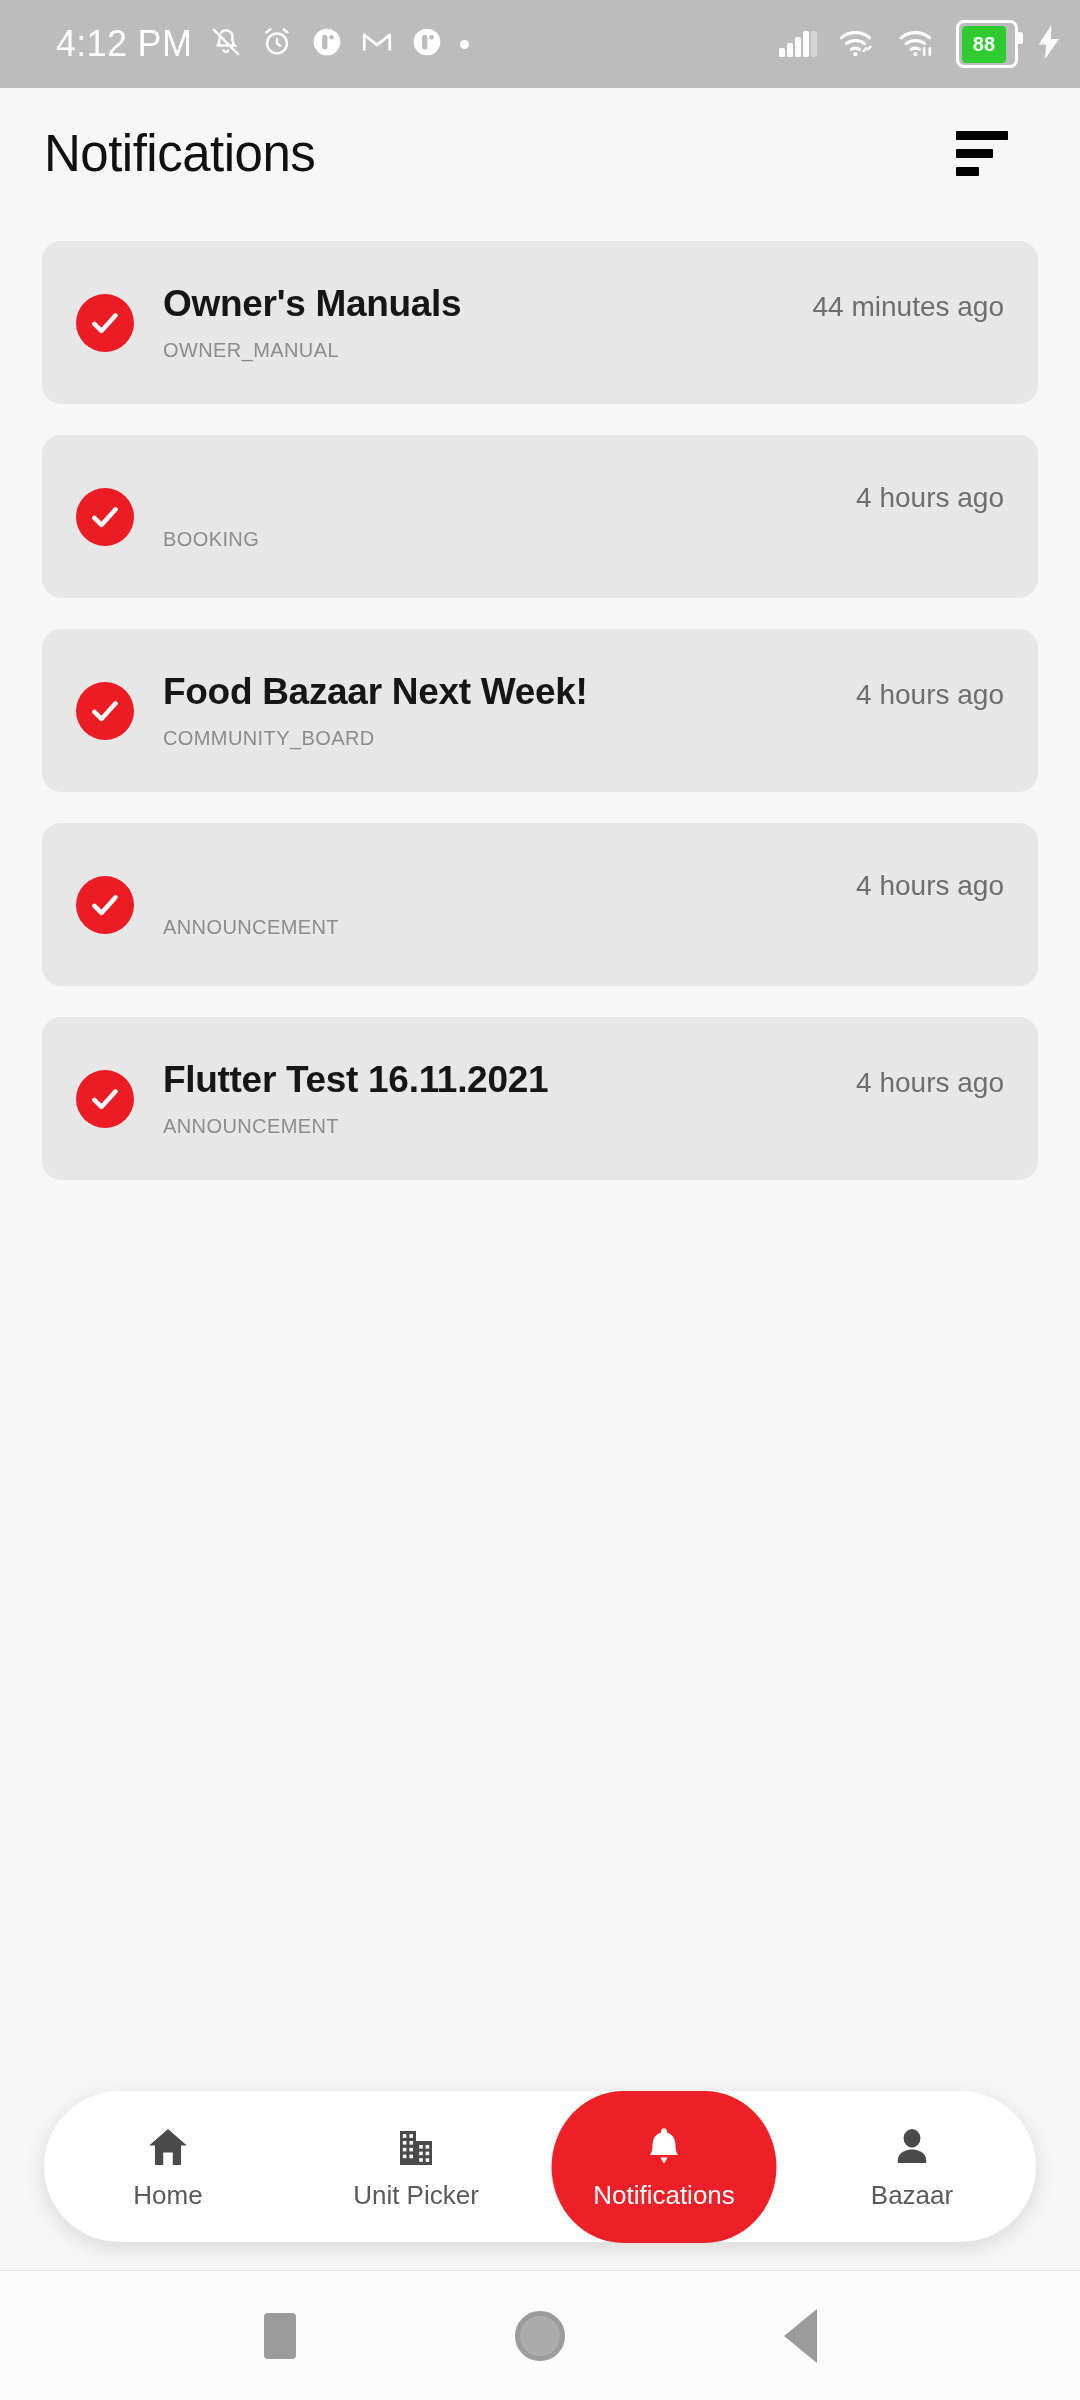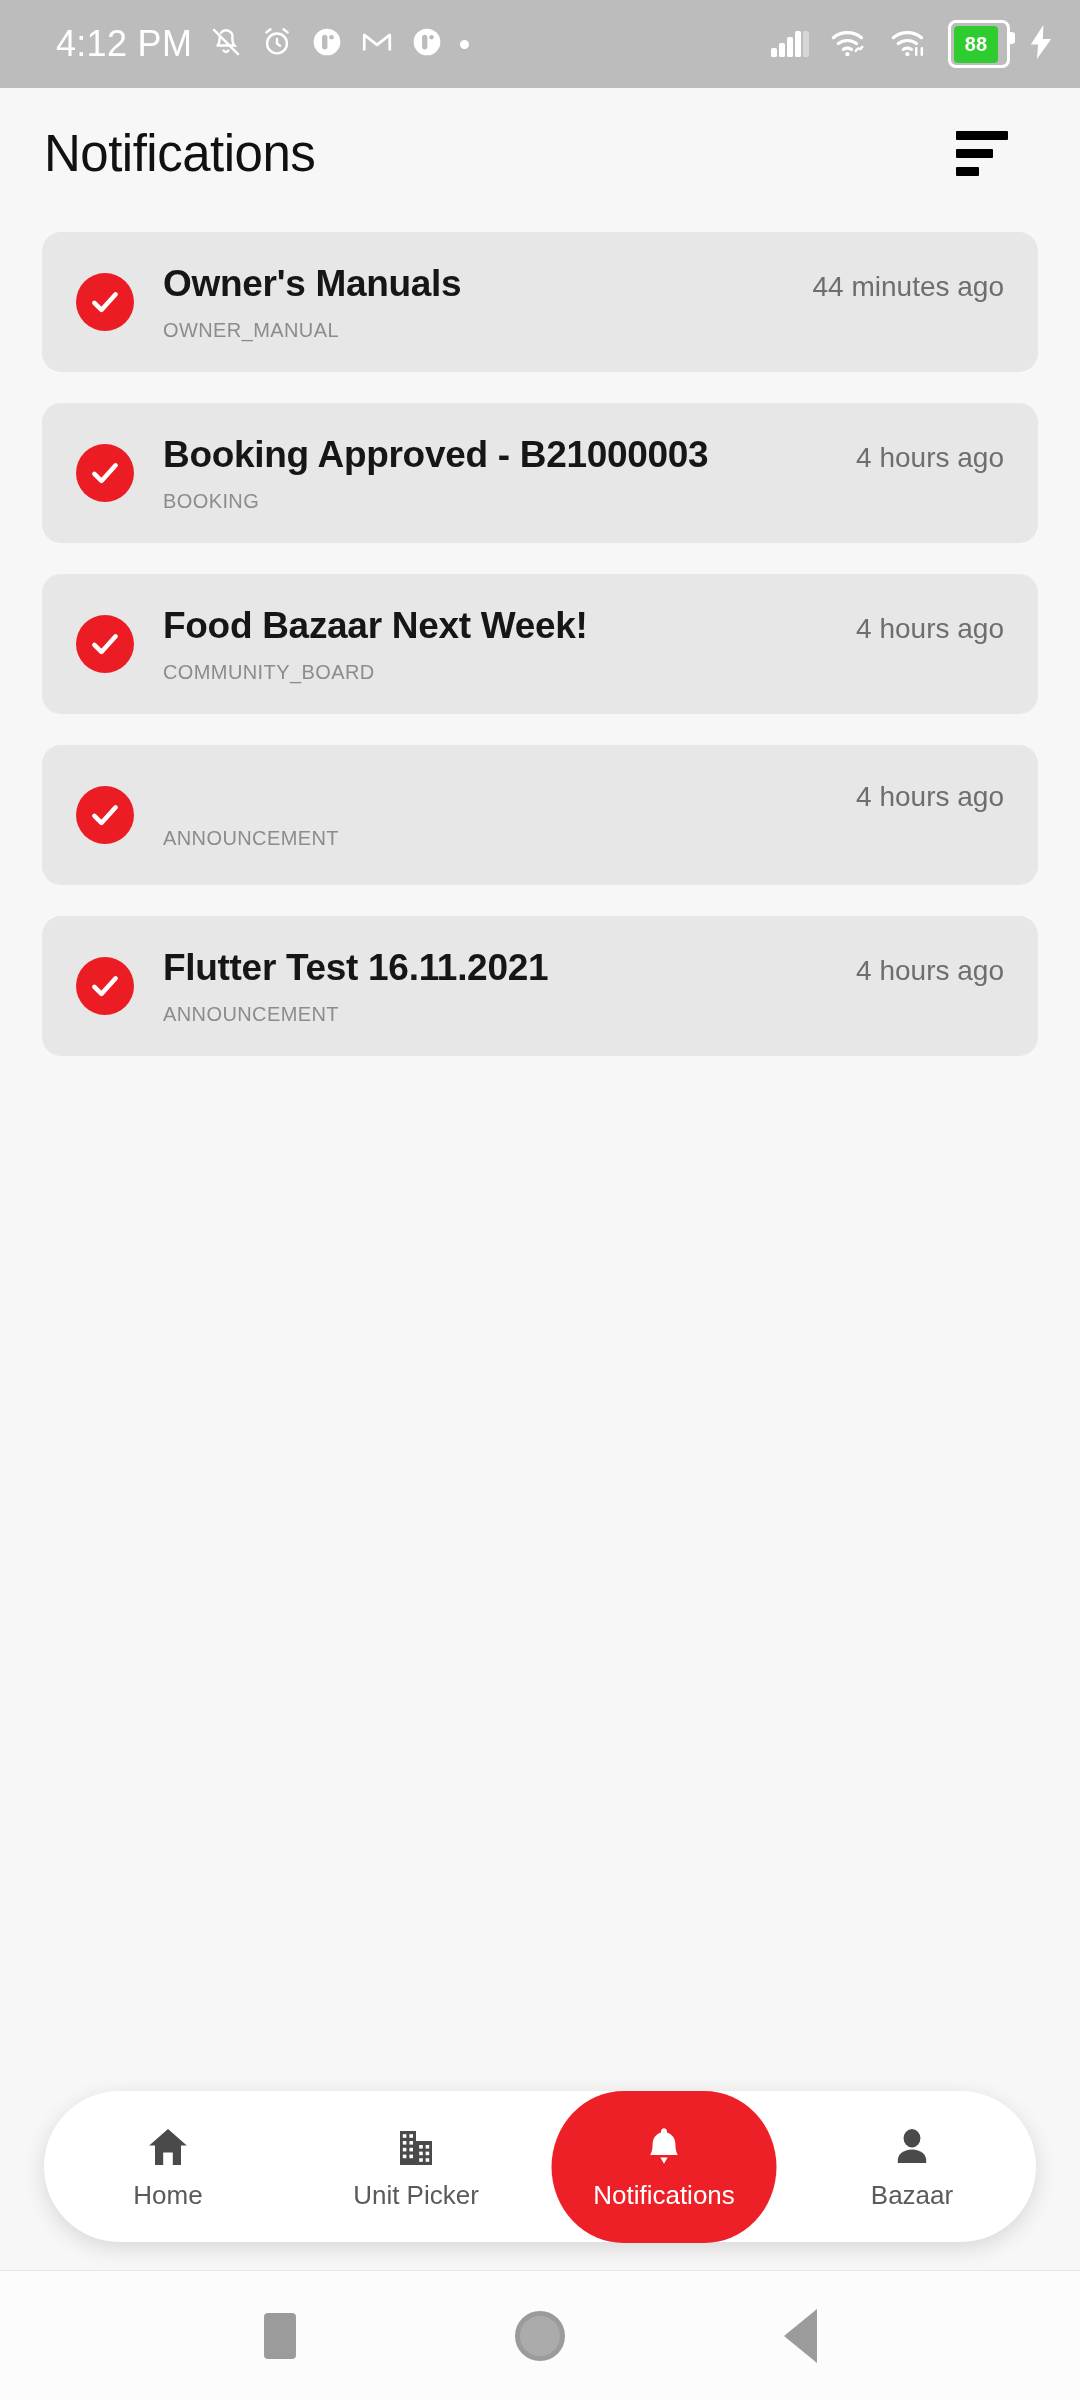--- a/index.html
+++ b/index.html
@@ -14,21 +14,21 @@
     width:1080px; height:2400px;
     background:#F7F7F7;
     display:flex; flex-direction:column;
   }
 
   
   .statusbar {
     height:88px;
     background:#BCBCBC;
     display:flex; align-items:center;
-    padding:0 26px 0 56px;
+    padding:0 18px 0 56px;
     flex:0 0 auto;
   }
   .sb-left { display:flex; align-items:center; gap:17px; }
   .sb-time { color:#ffffff; font-size:36px; letter-spacing:0.3px; }
   .sb-right { margin-left:auto; display:flex; align-items:center; gap:18px; }
   .sb-ico { display:block; }
   .sb-dot { width:9px; height:9px; border-radius:50%; background:#fff; }
   .batt {
     position:relative; width:62px; height:48px;
     border:3.5px solid #fff; border-radius:8px;
@@ -57,24 +57,24 @@
   .fbar.b1 { width:52px; }
   .fbar.b2 { width:37px; }
   .fbar.b3 { width:23px; }
 
   
   .list { flex:1 1 auto; padding:14px 42px 0 42px; overflow:hidden; }
   .ncard {
     position:relative;
     background:#E7E7E7;
     border-radius:19px;
-    height:140px;
+    height:163px;
     margin-bottom:31px;
     padding:0 34px 0 34px;
-    display:flex; align-items:center;
+    display:flex; align-items:center;margin-top:9px;
   }
   .check {
     flex:0 0 auto;
     width:58px; height:58px; border-radius:50%;
     background:#EC1C24;
     display:flex; align-items:center; justify-content:center;
     margin-right:29px;
   }
   .check svg { display:block; }
   .ncontent { flex:1 1 auto; min-width:0; }
@@ -257,21 +257,20 @@
     </div>
 
     <div class="ncard">
       <span class="check">
         <svg width="34" height="34" viewBox="0 0 24 24" fill="none" stroke="#fff" stroke-width="3.2" stroke-linecap="round" stroke-linejoin="round">
             <path d="M4.5 12.6l5 5 10-11"></path>
           </svg>
       </span>
       <div class="ncontent">
         <div class="nrow1">
-          <span class="ntitle">Booking Approved - B21000003</span>
           <span class="ntime">4 hours ago</span>
         </div>
         <div class="nsub">BOOKING</div>
       </div>
     </div>
 
     <div class="ncard">
       <span class="check">
         <svg width="34" height="34" viewBox="0 0 24 24" fill="none" stroke="#fff" stroke-width="3.2" stroke-linecap="round" stroke-linejoin="round">
             <path d="M4.5 12.6l5 5 10-11"></path>

